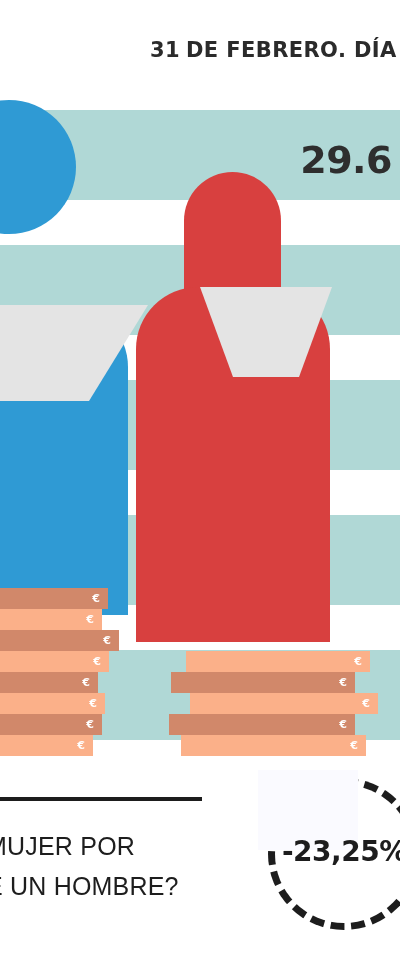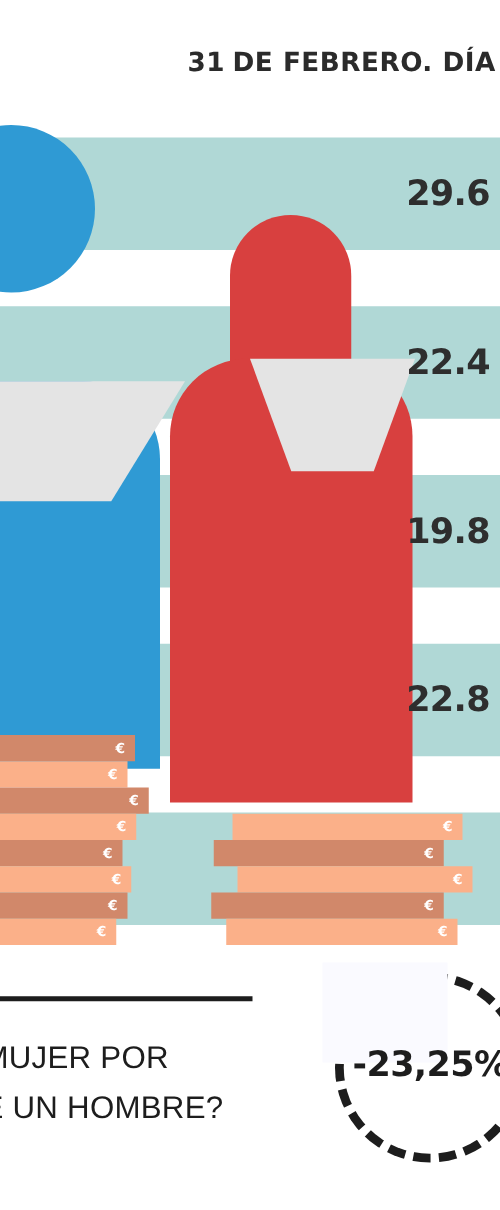--- a/index.html
+++ b/index.html
@@ -51,21 +51,21 @@
   .stripe.s0 { top: 110px;  height: 90px; }
   .stripe.s1 { top: 245px;  height: 90px; }
   .stripe.s2 { top: 380px;  height: 90px; }
   .stripe.s3 { top: 515px;  height: 90px; }
   .stripe.s4 { top: 650px;  height: 90px; }
 
   .stripe-value {
     position: absolute;
     right: 8px;
     white-space: nowrap;
-    font-size: 28px;
+    font-size: 38px;
     font-weight: bold;
     color: #2e2e2e;
     font-family: "DejaVu Sans", sans-serif;
     letter-spacing: -0.5px;
   }
   .stripe-value.v0 { top: 138px; }
   .stripe-value.v1 { top: 273px; }
   .stripe-value.v2 { top: 408px; }
   .stripe-value.v3 { top: 543px; }
   .stripe-value.v4 { top: 678px; }
@@ -280,23 +280,20 @@
       <span class="euro">€</span>
     </div>
   <div class="coin dark" style="left:169px; top:714px; width:186px;">
       <span class="euro">€</span>
     </div>
   <div class="coin" style="left:181px; top:735px; width:185px;">
       <span class="euro">€</span>
     </div>
 
   <div class="stripe-value v0">29.6</div>
-  <div class="stripe-value v1">22.4</div>
-  <div class="stripe-value v2">19.8</div>
-  <div class="stripe-value v3">22.8</div>
 
   <div class="divider"></div>
 
   <div class="question">
     <div>MUJER POR</div>
     <div>E UN HOMBRE?</div>
   </div>
 
   <div class="pct-wrap">
     <div class="pct-circle"></div>

